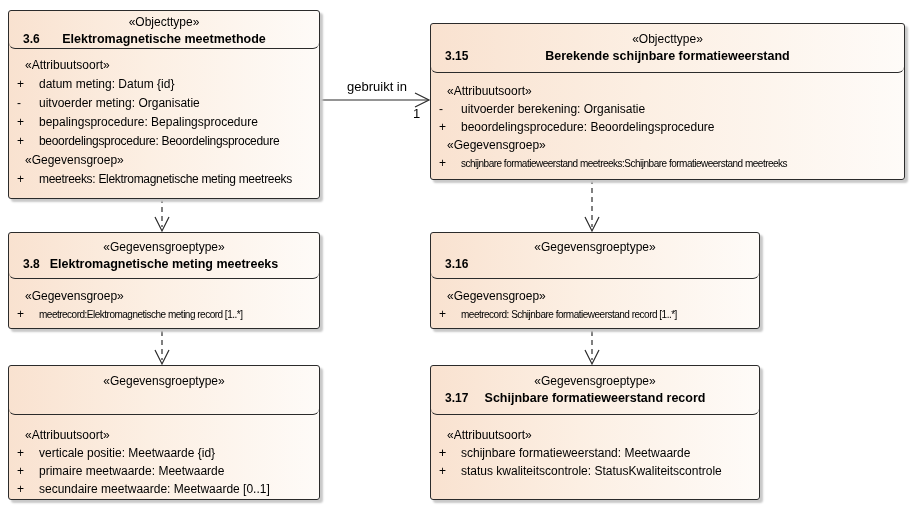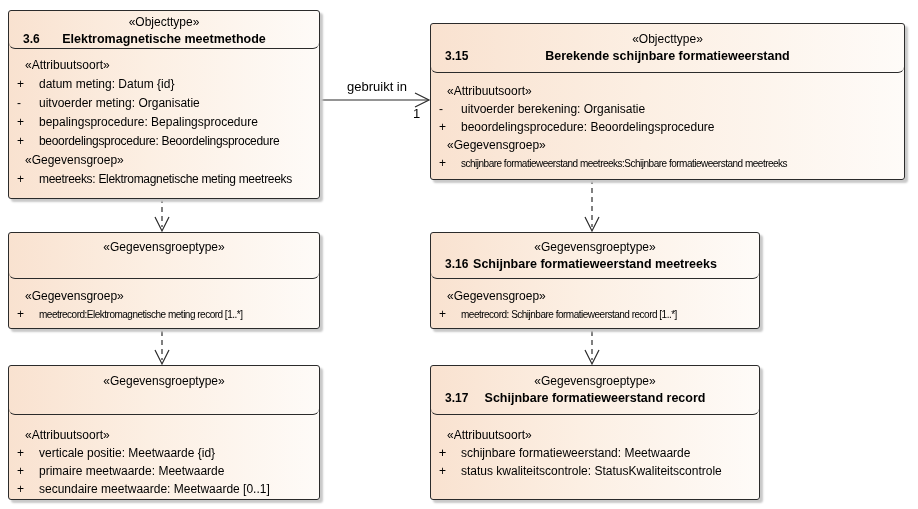--- a/index.html
+++ b/index.html
@@ -87,31 +87,32 @@
       <div class="ln row"><span class="pfx">-</span><span>uitvoerder berekening: Organisatie</span></div>
       <div class="ln row"><span class="pfx">+</span><span>beoordelingsprocedure: Beoordelingsprocedure</span></div>
       <div class="ln heading">«Gegevensgroep»</div>
       <div class="ln row"><span class="pfx">+</span><span class="sq">schijnbare formatieweerstand meetreeks:Schijnbare formatieweerstand meetreeks</span></div>
     </div>
   </div>
 
   <div class="uml-box" style="left:8px;top:232px;width:310px;height:95px;">
     <div class="head" style="height:42px;padding-top:3px;">
       <div class="stereo">«Gegevensgroeptype»</div>
+      <div class="titleline"><span class="num">3.8</span><span>Elektromagnetische meting meetreeks</span></div>
     </div>
     <div class="body" style="padding-top:8px;">
       <div class="ln heading">«Gegevensgroep»</div>
       <div class="ln row"><span class="pfx">+</span><span class="sq">meetrecord:Elektromagnetische meting record [1..*]</span></div>
     </div>
   </div>
 
   <div class="uml-box" style="left:430px;top:232px;width:328px;height:95px;">
     <div class="head" style="height:42px;padding-top:3px;">
       <div class="stereo">«Gegevensgroeptype»</div>
-      <div class="titleline"><span class="num">3.16</span><span>Schijnbare formatieweerstand meetreeks</span></div>
+      <div class="titleline"><span class="num">3.16</span></div>
     </div>
     <div class="body" style="padding-top:8px;">
       <div class="ln heading">«Gegevensgroep»</div>
       <div class="ln row"><span class="pfx">+</span><span class="sq">meetrecord: Schijnbare formatieweerstand record [1..*]</span></div>
     </div>
   </div>
 
   <div class="uml-box" style="left:8px;top:365px;width:310px;height:133px;">
     <div class="head" style="height:44px;padding-top:4px;">
       <div class="stereo">«Gegevensgroeptype»</div>

